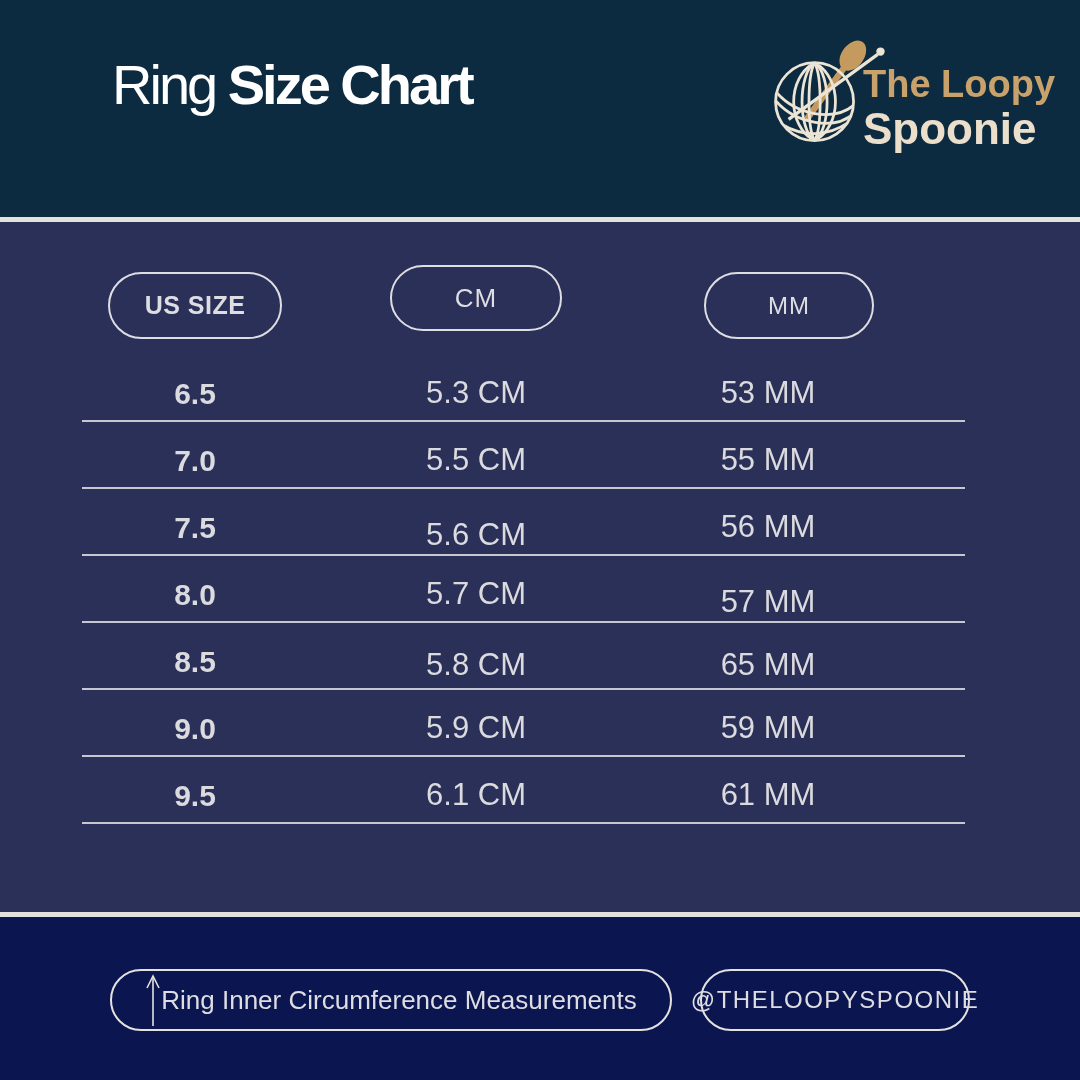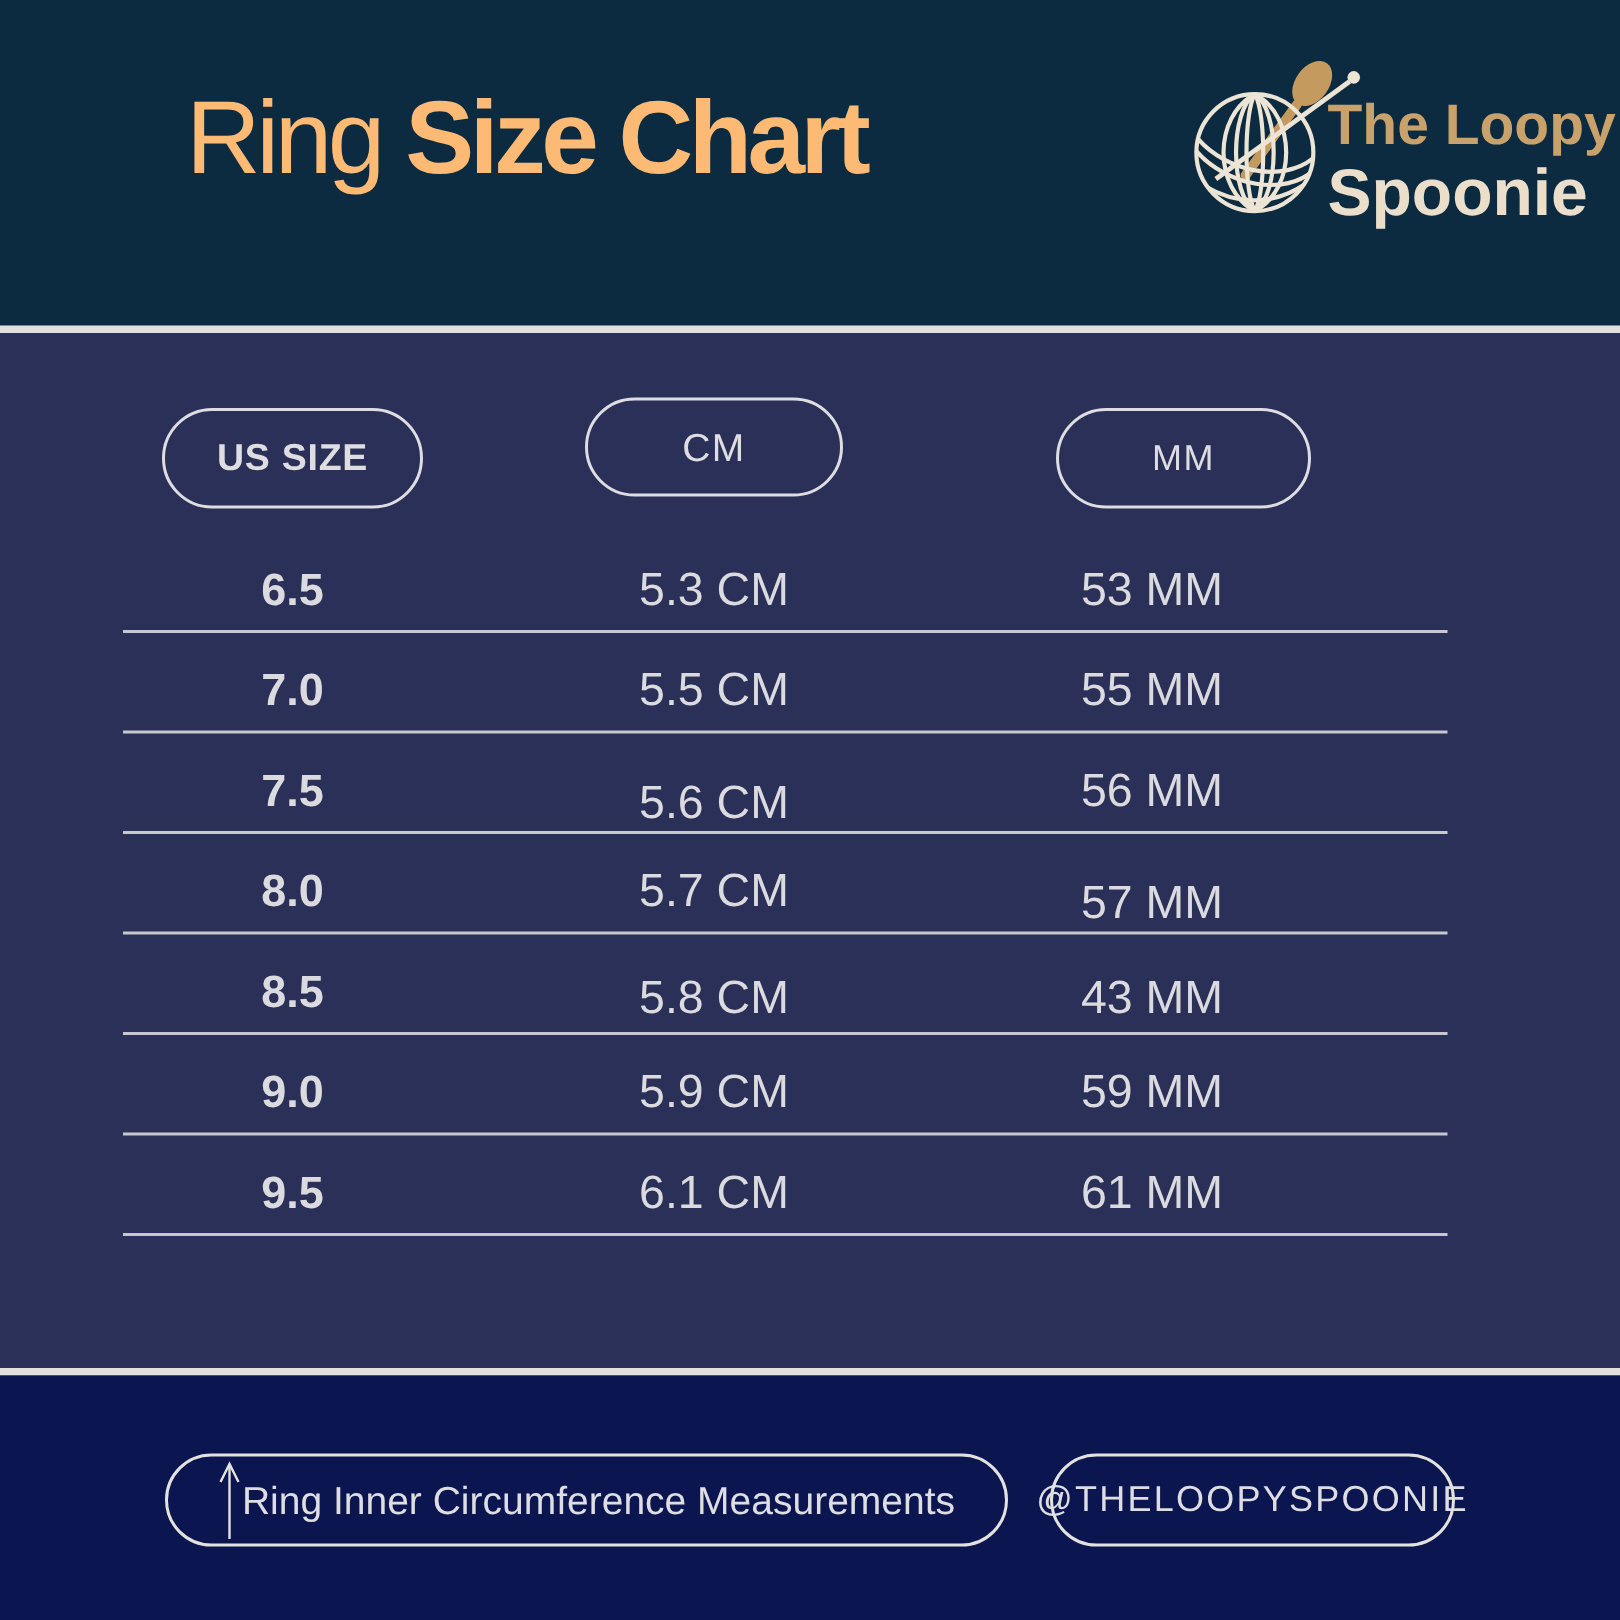--- a/index.html
+++ b/index.html
@@ -12,27 +12,27 @@
   .header-band{position:absolute;left:0;top:0;width:1080px;height:217px;background:#0c2b40;}
   .divider{position:absolute;left:0;width:1080px;height:5px;background:#e2e1dd;}
   #divider-top{top:217px;}
   #divider-bottom{top:912px;}
   .main-band{position:absolute;left:0;top:222px;width:1080px;height:690px;background:#2a3057;}
   .footer-band{position:absolute;left:0;top:917px;width:1080px;height:163px;background:#0b1650;}
 
   
   .page-title{
     position:absolute;left:112px;top:57px;
-    font-size:69px;line-height:1;letter-spacing:-3px;color:#fdba74;white-space:nowrap;margin-left:12px;
+    font-size:56px;line-height:1;letter-spacing:-3px;color:#ffffff;white-space:nowrap;
   }
   .page-title .w-light{font-weight:400;}
   .page-title .w-bold{font-weight:700;}
 
   
-  .brand-logo{position:absolute;left:792px;top:33px;width:280px;height:140px;}
+  .brand-logo{position:absolute;left:770px;top:33px;width:280px;height:140px;}
   .brand-logo svg{position:absolute;left:0;top:0;}
   .brand-text{position:absolute;left:93px;top:32px;line-height:1;white-space:nowrap;}
   .brand-line1{font-weight:700;font-size:38px;color:#c9a26b;letter-spacing:0;}
   .brand-line2{font-weight:700;font-size:44px;color:#ebdfcc;margin-top:4px;}
 
   
   .col-pill{
     position:absolute;border:2px solid #dedde2;border-radius:999px;
     display:flex;align-items:center;justify-content:center;
     color:#dedde2;box-sizing:border-box;
@@ -139,21 +139,21 @@
       <div class="cell mm">56 MM</div>
     </div>
     <div class="t-row">
       <div class="cell us">8.0</div>
       <div class="cell cm">5.7 CM</div>
       <div class="cell mm">57 MM</div>
     </div>
     <div class="t-row">
       <div class="cell us">8.5</div>
       <div class="cell cm">5.8 CM</div>
-      <div class="cell mm">43 MM</div>
+      <div class="cell mm">65 MM</div>
     </div>
     <div class="t-row">
       <div class="cell us">9.0</div>
       <div class="cell cm">5.9 CM</div>
       <div class="cell mm">59 MM</div>
     </div>
     <div class="t-row">
       <div class="cell us">9.5</div>
       <div class="cell cm">6.1 CM</div>
       <div class="cell mm">61 MM</div>

